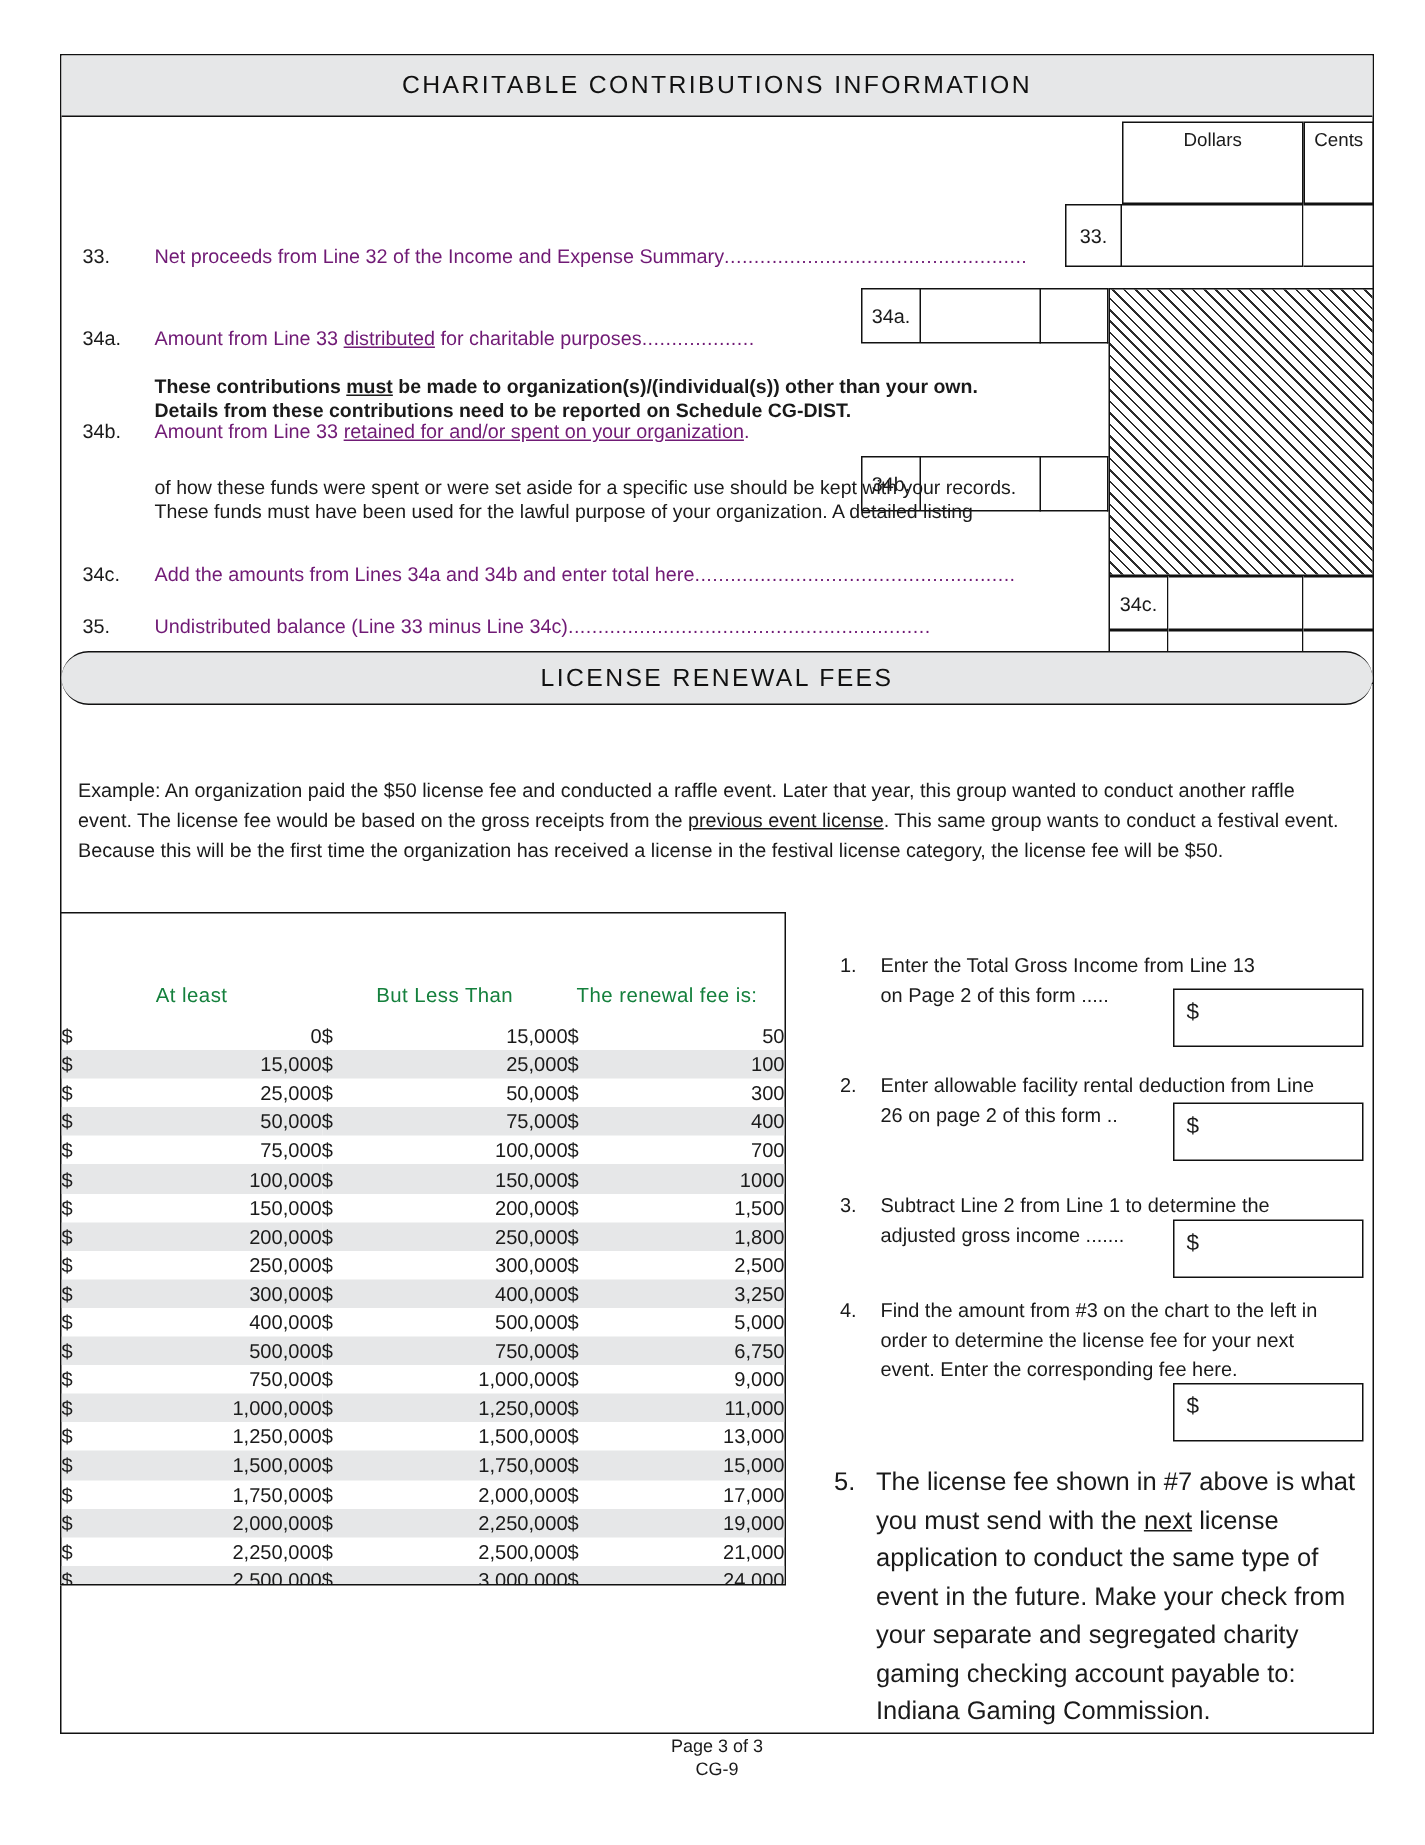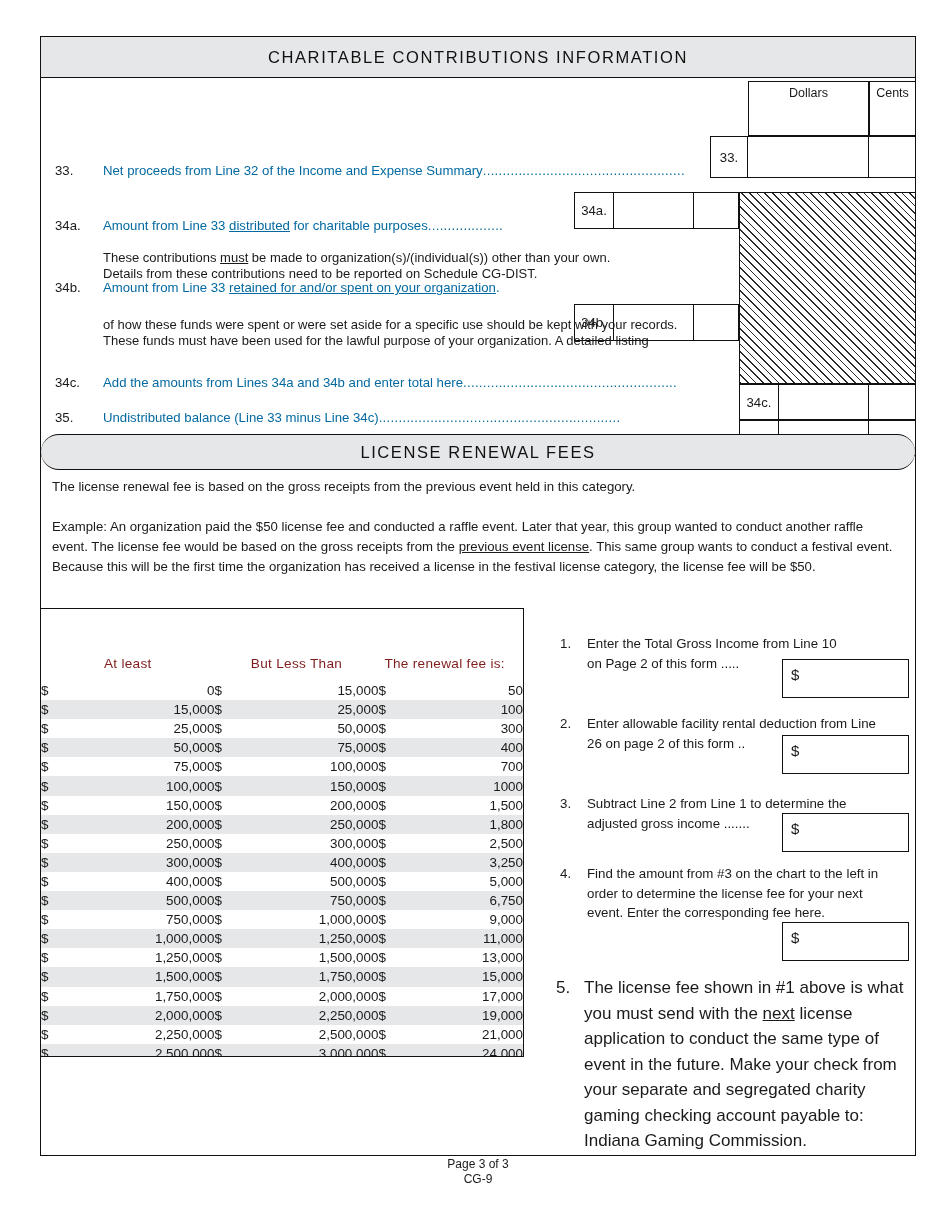--- a/index.html
+++ b/index.html
@@ -54,21 +54,21 @@
 
   
   .ln-num {
     position: absolute;
     font-size: 13.2px;
     color: #1a1a1a;
   }
   .ln-txt {
     position: absolute;
     font-size: 13.2px;
-    color: #0369a1;
+    color: #701a75;
     white-space: nowrap;
   }
   .ln-sub {
     position: absolute;
     font-size: 13px;
     color: #1a1a1a;
     white-space: nowrap;
     line-height: 16px;
   }
   u { text-decoration: underline; text-underline-offset: 1px; }
@@ -177,21 +177,21 @@
     font-size: 13.4px;
   }
   #fee-table thead th {
     font-weight: normal;
     font-size: 13.6px;
     letter-spacing: 0.3px;
     padding: 0;
     height: 62px;
     vertical-align: bottom;
     padding-bottom: 10px;
-    color: #7f1d1d;
+    color: #15803d;
   }
   #fee-table thead th.h1 { width: 36%; }
   #fee-table thead th.h2 { width: 34%; }
   #fee-table thead th.h3 { width: 30%; text-align: left; padding-left: 6px;}
   #fee-table tbody tr { height: 19.1px; }
   #fee-table tbody tr.alt { background: #e6e7e8; }
   #fee-table tbody td { padding: 0; height: 19.1px; }
   .cellpair {
     display: flex;
     align-items: center;
@@ -278,21 +278,21 @@
     <span class="ln-txt" style="left:62px; top:181px;">
       <span>Amount from Line 33 </span><u>distributed</u><span> for charitable purposes</span><span class="dots">...................</span>
     </span>
 
     <div class="money-row" id="row34a">
       <div class="lbl">34a.</div>
       <div class="cellD"></div>
       <div class="cellC"></div>
     </div>
 
-    <div class="ln-sub" style="left:62px; top:168px; transform:translateY(45px);">
+    <div class="ln-sub" style="left:62px; top:168px; transform:translateY(45px);font-weight:bold;">
       <div><span>These contributions </span><u>must</u><span> be made to organization(s)/(individual(s)) other than your own.</span></div>
       <div>Details from these contributions need to be reported on Schedule CG-DIST.</div>
     </div>
 
     <span class="ln-num" style="left:14px; top:243px;">34b.</span>
     <span class="ln-txt" style="left:62px; top:243px;">
       <span>Amount from Line 33 </span><u>retained for and/or spent on your organization</u><span>.</span>
     </span>
 
     <div class="money-row" id="row34b">
@@ -323,21 +323,20 @@
     </span>
 
     <div class="money-row" id="row35">
       <div class="lbl">35.</div>
       <div class="cellD"></div>
       <div class="cellC"></div>
     </div>
 
     <div class="section-bar" id="bar-license">LICENSE RENEWAL FEES</div>
 
-    <div class="lic-text" style="left:11px; top:440px;">The license renewal fee is based on the gross receipts from the previous event held in this category.</div>
 
     <div class="lic-text" style="left:11px; top:480px;">
       <div>Example: An organization paid the $50 license fee and conducted a raffle event. Later that year, this group wanted to conduct another raffle</div>
       <div><span>event. The license fee would be based on the gross receipts from the </span><u>previous event license</u><span>. This same group wants to conduct a festival event.</span></div>
       <div>Because this will be the first time the organization has received a license in the festival license category, the license fee will be $50.</div>
     </div>
 
   </div>
 
   <div id="fee-table">
@@ -750,21 +749,21 @@
               </div>
             </td>
           </tr>
         </tbody>
     </table>
   </div>
 
   <div class="step" style="left:557px; top:634px; width:360px;">
     <span class="num">1.</span>
     <span class="body">
-      <span>Enter the Total Gross Income from Line 10</span><br>
+      <span>Enter the Total Gross Income from Line 13</span><br>
       <span> on Page 2 of this form .....</span>
     </span>
   </div>
   <div class="amt-box" style="left:779px; top:659px; width:127px; height:39px;">
     <span>$</span>
   </div>
 
   <div class="step" style="left:557px; top:714px; width:370px;">
     <span class="num">2.</span>
     <span class="body">
@@ -794,21 +793,21 @@
       <span>order to determine the license fee for your next</span><br>
       <span>event.  Enter the corresponding fee here.</span>
     </span>
   </div>
   <div class="amt-box" style="left:779px; top:922px; width:127px; height:39px;">
     <span>$</span>
   </div>
 
   <div class="step5" style="left:553px; top:975px; width:365px;">
     <span class="num">5.</span>
-    <span class="body"><span>The license fee shown in #1 above is what you must send with the </span><u>next</u><span> license application to conduct the same type of event in the future. Make your check from your separate and segregated charity gaming checking account payable to: Indiana Gaming Commission.</span></span>
+    <span class="body"><span>The license fee shown in #7 above is what you must send with the </span><u>next</u><span> license application to conduct the same type of event in the future. Make your check from your separate and segregated charity gaming checking account payable to: Indiana Gaming Commission.</span></span>
   </div>
 
   <div id="footer">
     <div>Page 3 of 3</div>
     <div>CG-9</div>
   </div>
 
 </div>
 
 </body></html>

